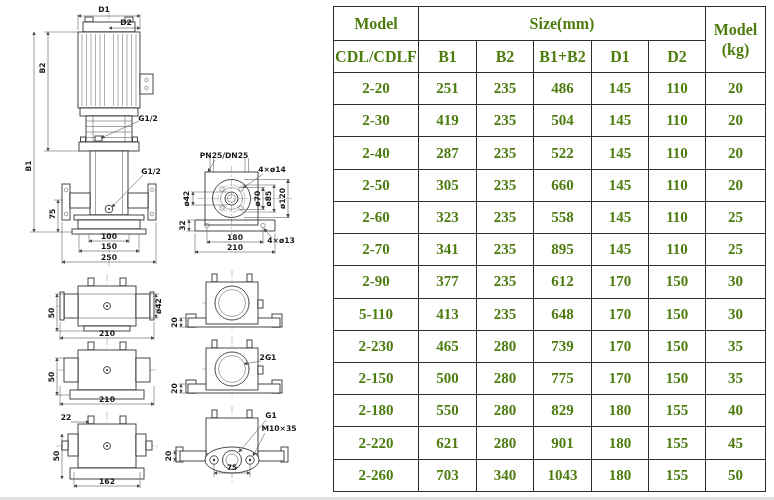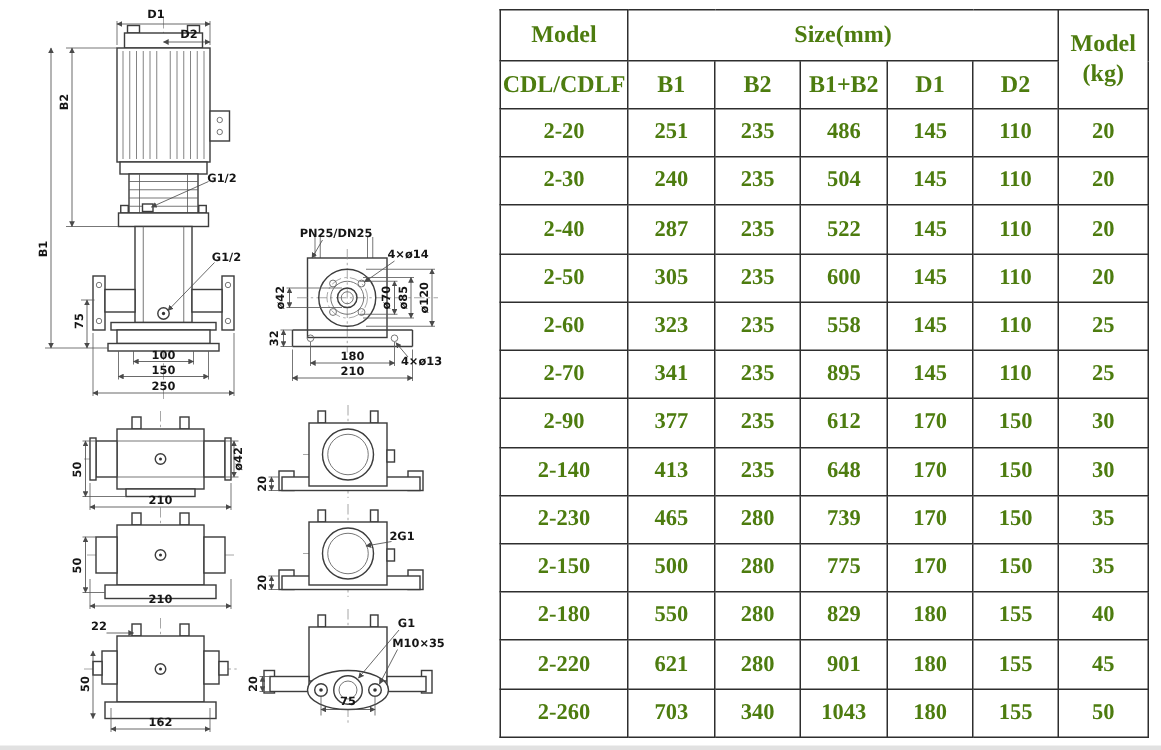--- a/index.html
+++ b/index.html
@@ -376,41 +376,41 @@
           <td>2-20</td>
           <td>251</td>
           <td>235</td>
           <td>486</td>
           <td>145</td>
           <td>110</td>
           <td>20</td>
         </tr>
         <tr>
           <td>2-30</td>
-          <td>240</td>
+          <td>419</td>
           <td>235</td>
           <td>504</td>
           <td>145</td>
           <td>110</td>
           <td>20</td>
         </tr>
         <tr>
           <td>2-40</td>
           <td>287</td>
           <td>235</td>
           <td>522</td>
           <td>145</td>
           <td>110</td>
           <td>20</td>
         </tr>
         <tr>
           <td>2-50</td>
           <td>305</td>
           <td>235</td>
-          <td>600</td>
+          <td>660</td>
           <td>145</td>
           <td>110</td>
           <td>20</td>
         </tr>
         <tr>
           <td>2-60</td>
           <td>323</td>
           <td>235</td>
           <td>558</td>
           <td>145</td>
@@ -429,21 +429,21 @@
         <tr>
           <td>2-90</td>
           <td>377</td>
           <td>235</td>
           <td>612</td>
           <td>170</td>
           <td>150</td>
           <td>30</td>
         </tr>
         <tr>
-          <td>2-140</td>
+          <td>5-110</td>
           <td>413</td>
           <td>235</td>
           <td>648</td>
           <td>170</td>
           <td>150</td>
           <td>30</td>
         </tr>
         <tr>
           <td>2-230</td>
           <td>465</td>

